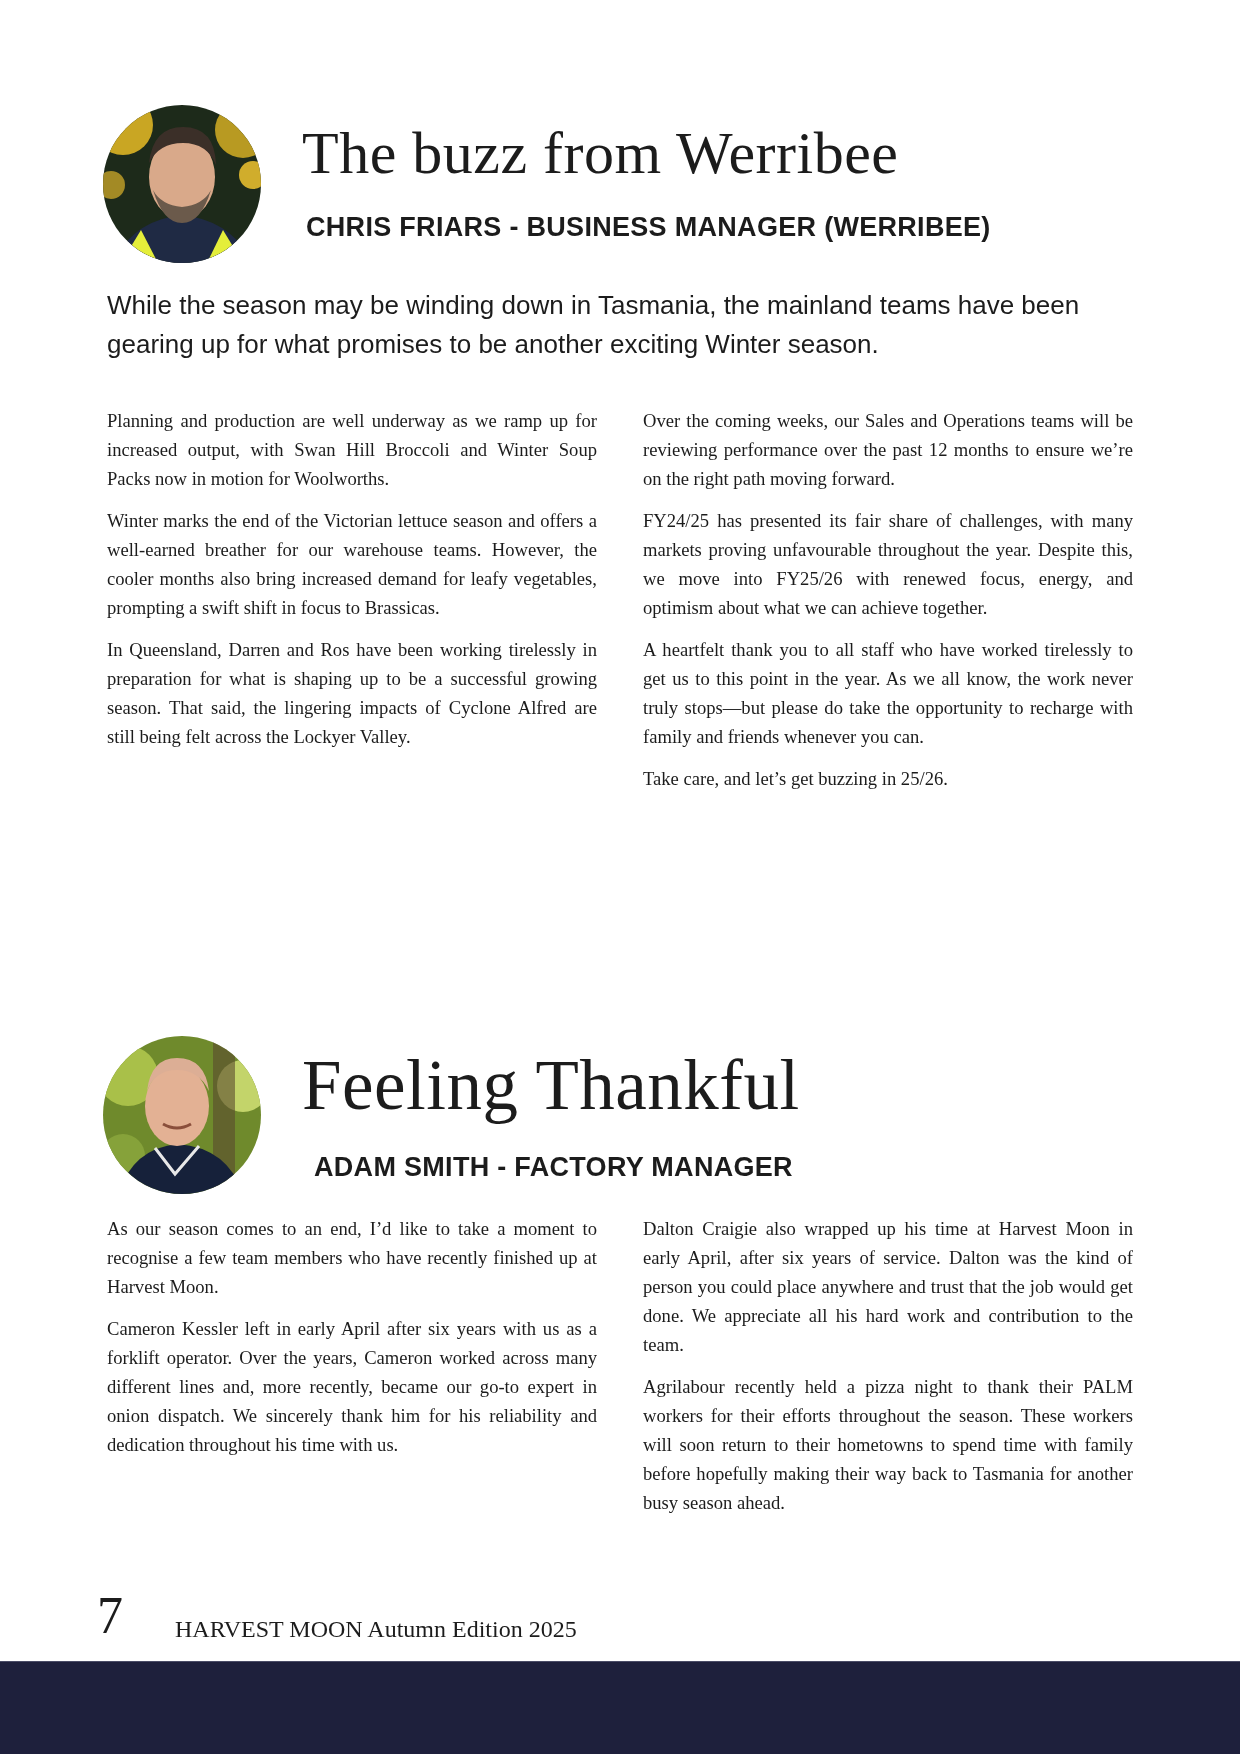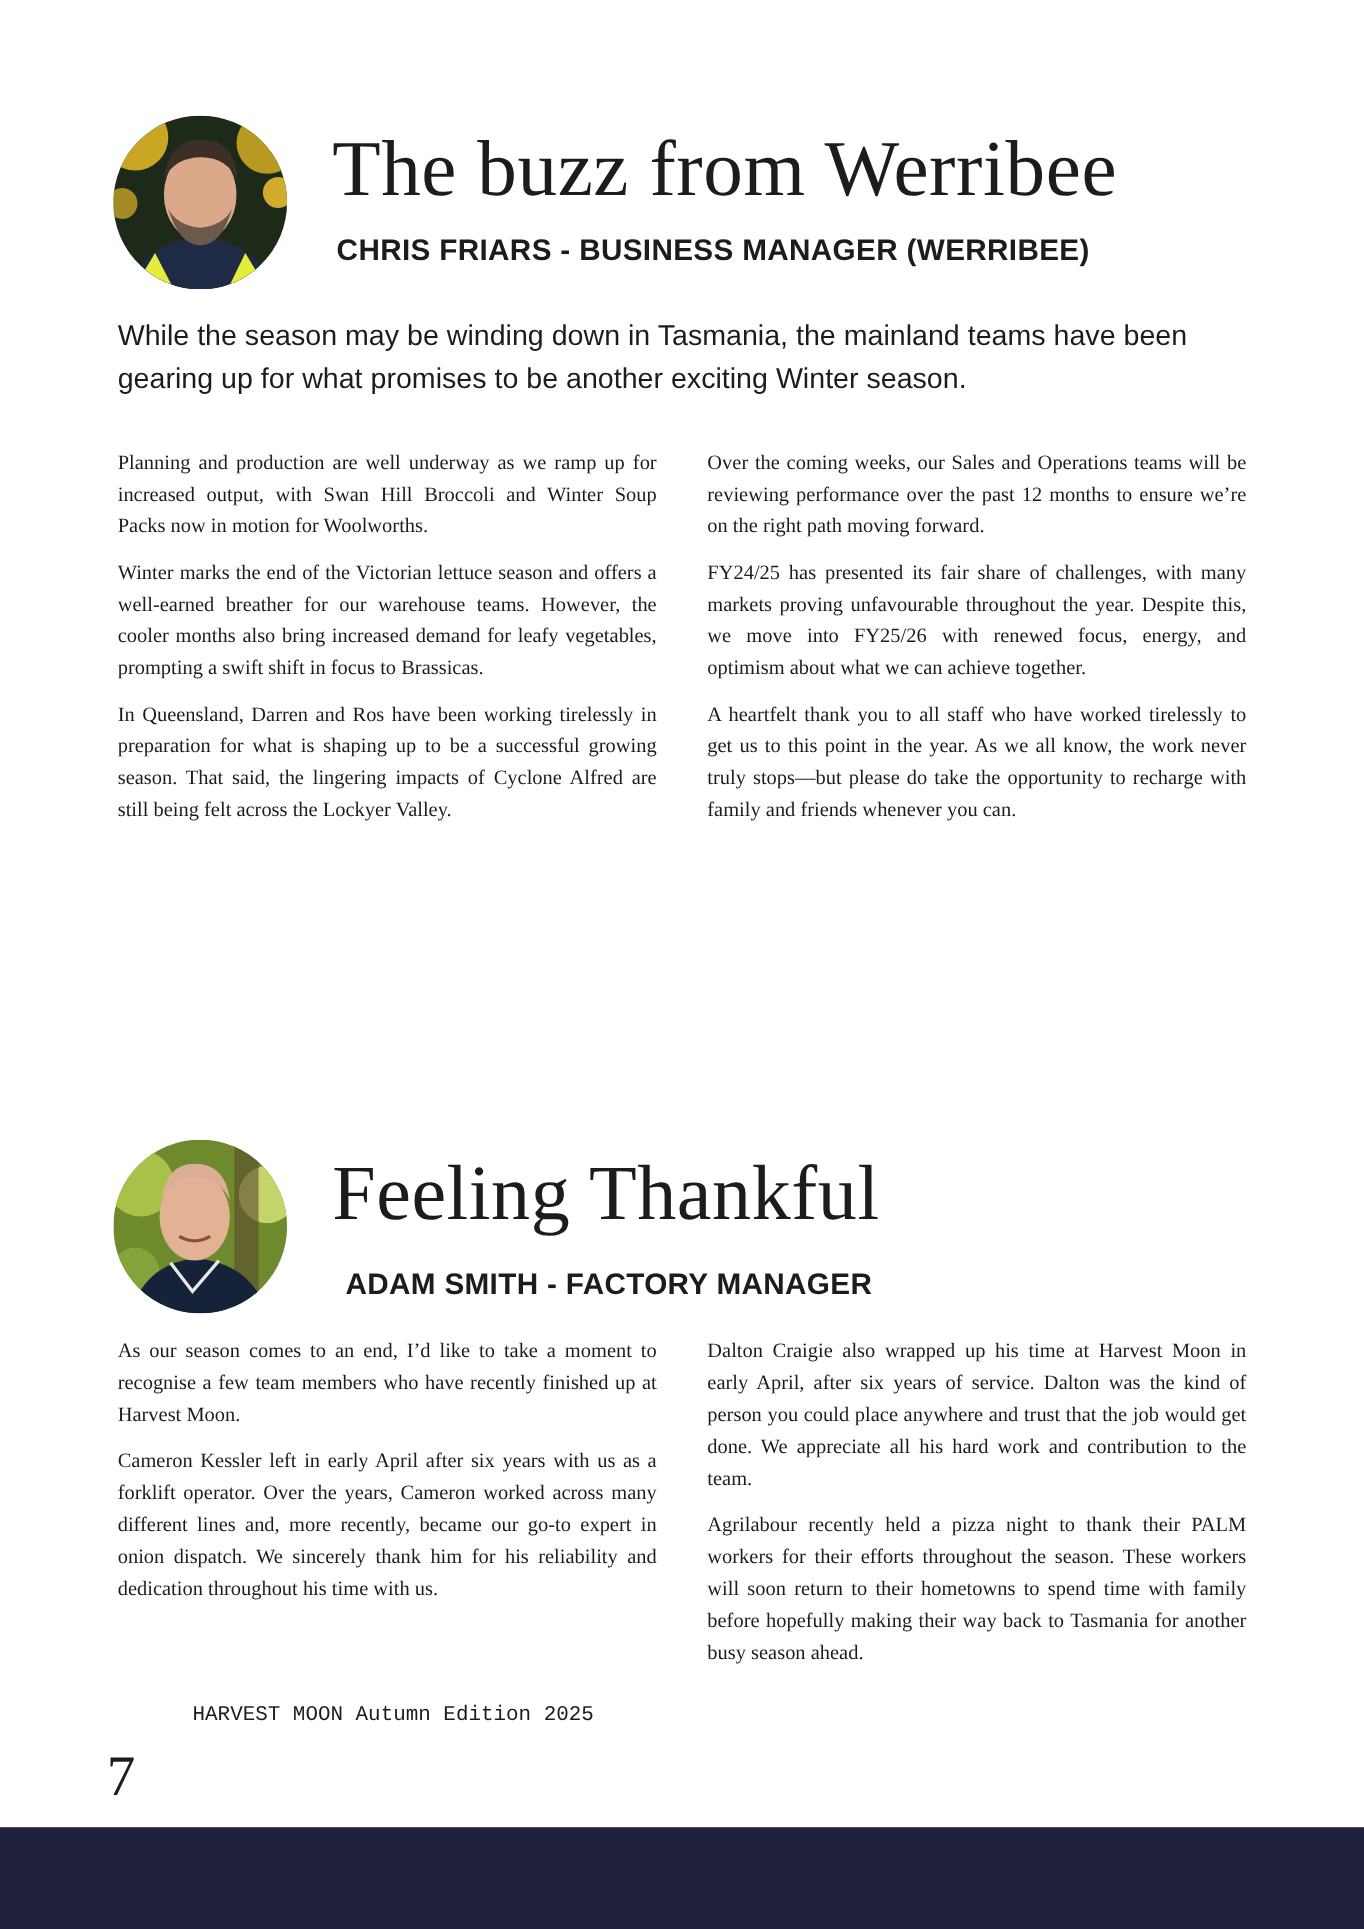--- a/index.html
+++ b/index.html
@@ -8,55 +8,56 @@
   .avatar { position:absolute; width:158px; height:158px; border-radius:50%; overflow:hidden; }
   .avatar svg { width:100%; height:100%; display:block; }
   .title { position:absolute; font-family:"Liberation Serif", serif; font-weight:normal; color:#1c1c1c;
            margin:0; letter-spacing:0.5px; white-space:nowrap; }
   .subtitle { position:absolute; font-family:"Liberation Sans", sans-serif; font-size:27px; color:#1c1c1c;
               margin:4px; letter-spacing:0.3px; white-space:nowrap; }
   .lead { position:absolute; left:107px; top:286px; width:1040px; font-size:26px; line-height:39px; color:#1c1c1c; margin:0; }
   .col { position:absolute; width:490px; }
   .col p { margin:0 0 13px 0; font-size:18.6px; line-height:29px; text-align:justify; color:#1c1c1c;font-family:Liberation Serif, serif; }
   .page-num { position:absolute; left:97px; top:1590px; font-family:"Liberation Serif", serif; font-size:52px; color:#1c1c1c; line-height:1; }
-  .edition { position:absolute; left:175px; top:1548px; font-family:Liberation Mono, monospace; font-size:19px; color:#1c1c1c; white-space:nowrap; }
+  .edition { position:absolute; left:175px; top:1616px; font-family:Liberation Serif, serif; font-size:24px; color:#1c1c1c; white-space:nowrap; }
   .footer-band { position:absolute; left:0; top:1661px; width:1240px; height:93px; background:#1e203c; border-top:1px solid #4a4c66; }
 </style>
 </head>
 <body>
 
 <div class="avatar" style="left:103px; top:105px;">
   <svg viewBox="0 0 158 158">
     <rect width="158" height="158" fill="#1d2a1a"></rect>
     <circle cx="20" cy="20" r="30" fill="#c9a623"></circle>
     <circle cx="140" cy="25" r="28" fill="#b89a22"></circle>
     <circle cx="150" cy="70" r="14" fill="#d0ad2c"></circle>
     <circle cx="8" cy="80" r="14" fill="#a38a25"></circle>
     <path d="M10 158 Q30 115 79 110 Q128 115 150 158 Z" fill="#1f2a44"></path>
     <path d="M18 158 L38 125 L55 158 Z" fill="#e4ee3a"></path>
     <path d="M140 158 L120 125 L104 158 Z" fill="#e4ee3a"></path>
     <ellipse cx="79" cy="72" rx="33" ry="42" fill="#d9a98a"></ellipse>
     <path d="M46 58 Q50 22 80 22 Q112 22 113 60 Q104 38 80 38 Q56 38 46 58 Z" fill="#3b2f28"></path>
     <path d="M50 85 Q60 118 79 118 Q98 118 108 85 Q100 100 79 102 Q58 100 50 85 Z" fill="#6b5a4b"></path>
   </svg>
 </div>
-<h1 class="title" style="left:302px; top:108px; font-size:72px; line-height:90px;">The buzz from Werribee</h1>
+<h1 class="title" style="left:302px; top:108px; font-size:60px; line-height:90px;">The buzz from Werribee</h1>
 <h2 class="subtitle" style="left:302px; top:208px;">CHRIS FRIARS - BUSINESS MANAGER (WERRIBEE)</h2>
 
 <p class="lead">While the season may be winding down in Tasmania, the mainland teams have been gearing up for what promises to be another exciting Winter season.</p>
 
 <div class="col" style="left:107px; top:406px;">
   <p>Planning and production are well underway as we ramp up for increased output, with Swan Hill Broccoli and Winter Soup Packs now in motion for Woolworths.</p>
   <p>Winter marks the end of the Victorian lettuce season and offers a well-earned breather for our warehouse teams. However, the cooler months also bring increased demand for leafy vegetables, prompting a swift shift in focus to Brassicas.</p>
   <p>In Queensland, Darren and Ros have been working tirelessly in preparation for what is shaping up to be a successful growing season. That said, the lingering impacts of Cyclone Alfred are still being felt across the Lockyer Valley.</p>
 </div>
 <div class="col" style="left:643px; top:406px;">
   <p>Over the coming weeks, our Sales and Operations teams will be reviewing performance over the past 12 months to ensure we’re on the right path moving forward.</p>
   <p>FY24/25 has presented its fair share of challenges, with many markets proving unfavourable throughout the year. Despite this, we move into FY25/26 with renewed focus, energy, and optimism about what we can achieve together.</p>
   <p>A heartfelt thank you to all staff who have worked tirelessly to get us to this point in the year. As we all know, the work never truly stops—but please do take the opportunity to recharge with family and friends whenever you can.</p>
+  <p>Take care, and let’s  get buzzing in 25/26.</p>
 </div>
 
 <div class="avatar" style="left:103px; top:1036px;">
   <svg viewBox="0 0 158 158">
     <rect width="158" height="158" fill="#6f8a2c"></rect>
     <circle cx="25" cy="40" r="30" fill="#a9c049"></circle>
     <circle cx="140" cy="50" r="26" fill="#c3d46a"></circle>
     <circle cx="20" cy="120" r="22" fill="#86a23a"></circle>
     <rect x="110" y="0" width="22" height="158" fill="#5a4a2e" opacity="0.6"></rect>
     <path d="M15 158 Q30 112 75 108 Q125 112 140 158 Z" fill="#16213a"></path>

